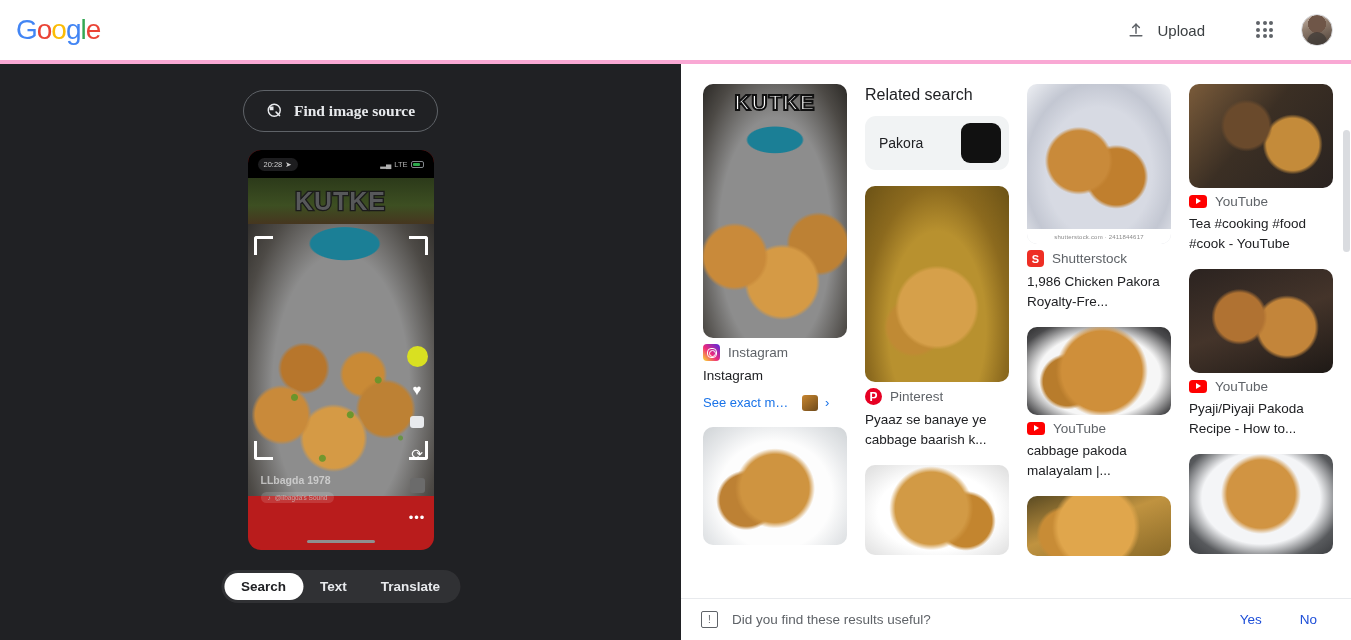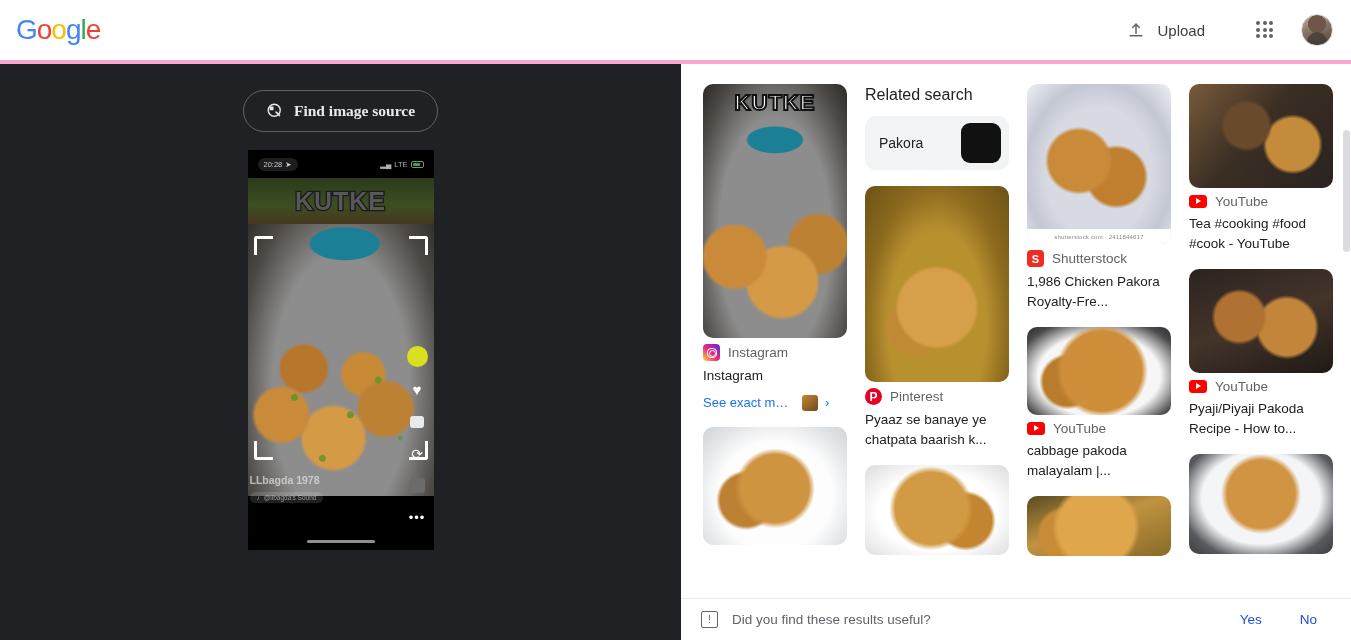--- a/index.html
+++ b/index.html
@@ -55,22 +55,22 @@
   .find-source-btn {
     margin-top:26px; height:42px; padding:0 22px;
     border:1px solid #5f6368; border-radius:21px; background:transparent;
     color:#e8eaed; font-size:15.5px; font-weight:600;
     display:flex; align-items:center; gap:10px; cursor:pointer;
     font-family:Liberation Serif, serif;
   }
 
   .stage { margin-top:18px; position:relative; }
   .phone-shot {
-    width:186px; height:400px; border-radius:0; overflow:hidden; position:relative;
-    background:#000000;
+    width:186px; height:400px; border-radius:13px; overflow:hidden; position:relative;
+    background:#b91c1c;
   }
   
   .ps-status {
     position:absolute; left:0; top:0; width:100%; height:28px; background:#000;
     display:flex; align-items:center; justify-content:space-between; padding:0 10px;
     color:#cfcfcf; font-size:7.5px; z-index:4;
   }
   .ps-time { display:flex; align-items:center; gap:3px; background:#1d1d1f; padding:2px 6px; border-radius:8px; }
   .ps-right { display:flex; align-items:center; gap:3px; opacity:.85; }
   .ps-batt { width:13px; height:7px; border:1px solid #9aa0a6; border-radius:2px; position:relative; }
@@ -113,21 +113,21 @@
   
   .ps-rail { position:absolute; right:6px; top:196px; z-index:6; display:flex; flex-direction:column; align-items:center; gap:13px; }
   .rail-ic { width:19px; height:19px; display:flex; align-items:center; justify-content:center; }
   .rail-bulb { width:21px; height:21px; border-radius:50%; background:#d9e021; display:flex; align-items:center; justify-content:center; }
   .rail-heart { color:#fff; font-size:15px; line-height:1; }
   .rail-chat { width:14px; height:12px; background:#e8eaed; border-radius:3px; }
   .rail-share { color:#fff; font-size:14px; line-height:1; }
   .rail-thumb { width:15px; height:15px; border-radius:3px; background:#6b6b6b; }
   .rail-dots { color:#fff; font-size:13px; letter-spacing:1px; line-height:1; }
   
-  .ps-caption { position:absolute; left:0; bottom:46px; width:100%; z-index:6; padding:0 2px; }
+  .ps-caption { position:absolute; left:0; bottom:46px; width:100%; z-index:6; padding:0 13px; }
   .ps-user { color:#e2e2e2; font-size:10.5px; font-weight:700; opacity:.72; }
   .ps-sound { margin-top:6px; display:inline-flex; align-items:center; gap:4px; background:rgba(255,255,255,.13); border-radius:9px; padding:2px 7px; }
   .ps-sound span { color:#cfcfcf; font-size:6.5px; opacity:.7; }
   .ps-homebar { position:absolute; left:50%; transform:translateX(-50%); bottom:7px; width:68px; height:3px; border-radius:2px; background:#8f8f8f; z-index:7; }
 
   
   .crop-box { position:absolute; left:6px; top:86px; width:174px; height:224px; z-index:8; pointer-events:none; }
   .ch { position:absolute; width:19px; height:19px; border:3px solid #fff; }
   .ch.tl { left:0; top:0; border-right:0; border-bottom:0; border-radius:3px 0 0 0; }
   .ch.tr { right:0; top:0; border-left:0; border-bottom:0; border-radius:0 3px 0 0; }
@@ -359,20 +359,25 @@
           <div class="crop-box">
             <div class="ch tl"></div>
             <div class="ch tr"></div>
             <div class="ch bl"></div>
             <div class="ch br"></div>
           </div>
 
         </div>
       </div>
 
+      <div class="mode-switch">
+        <div class="mode-tab active">Search</div>
+        <div class="mode-tab">Text</div>
+        <div class="mode-tab">Translate</div>
+      </div>
     </div>
 
     <div class="right-panel">
       <div class="results-scroll">
         <div class="masonry">
 
           <div class="col">
             <div class="card">
               <div class="thumb food-a" style="height:254px">
                 <div style="position:absolute;left:0;top:6px;width:100%;text-align:center;font-size:22px;font-weight:700;color:#fff;-webkit-text-stroke:2px #111;letter-spacing:1px;">KUTKE</div>
@@ -402,21 +407,21 @@
                 <span class="chip-thumb"></span>
               </div>
             </div>
 
             <div class="card">
               <div class="thumb food-b" style="height:196px"></div>
               <div class="src-row">
                 <span class="fav fav-pin">P</span>
                 <span class="src-name">Pinterest</span>
               </div>
-              <div class="card-title">Pyaaz se banaye ye chatpata baarish k...</div>
+              <div class="card-title">Pyaaz se banaye ye cabbage baarish k...</div>
             </div>
 
             <div class="card">
               <div class="thumb food-e" style="height:90px"></div>
             </div>
           </div>
 
           <div class="col">
             <div class="card">
               <div class="thumb food-c" style="height:160px">

